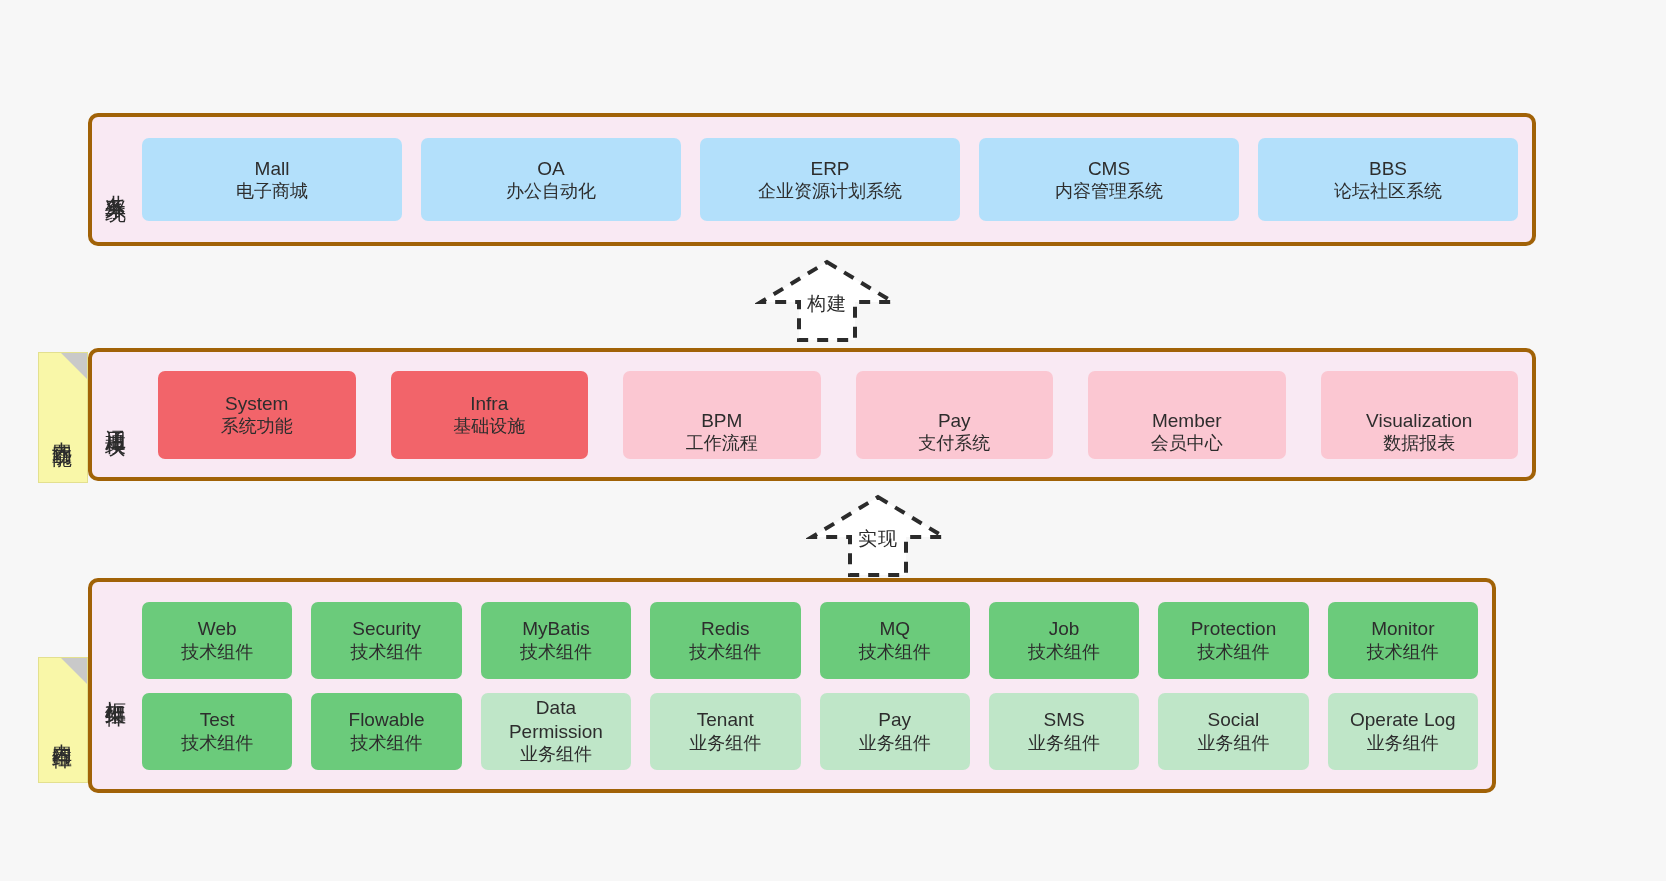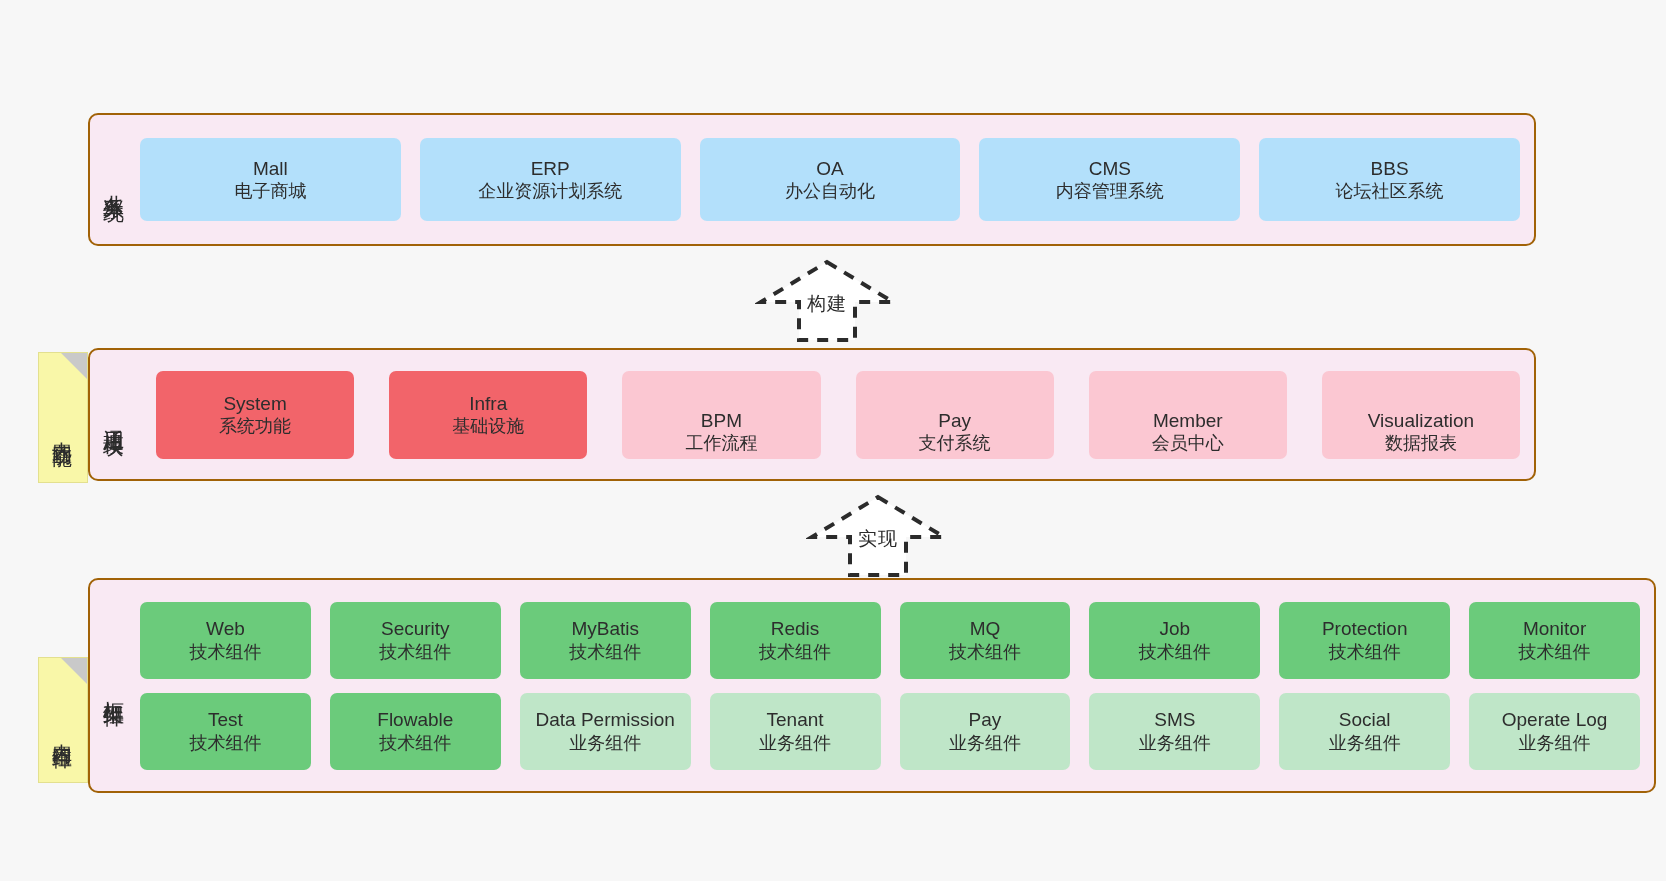--- a/index.html
+++ b/index.html
@@ -21,21 +21,21 @@
     left: 0; top: 0;
     width: 1666px;
     height: 881px;
   }
 
   
   .layer {
     position: absolute;
     box-sizing: border-box;
     background: #f9e9f3;
-    border: 2px solid #a16207;
+    border: 4px solid #a16207;
     border-radius: 10px;
     display: flex;
     align-items: center;
   }
 
   .layer-label {
     box-sizing: border-box;
     width: 46px;
     flex: 0 0 46px;
     height: 100%;
@@ -158,26 +158,26 @@
 
   <div class="layer" id="layer-business" style="left:88px; top:113px; width:1448px; height:133px;">
     <div class="layer-label">业务系统</div>
     <div class="layer-body">
       <div class="row">
         <div class="card blue h-96">
           <span class="t-en">Mall</span>
           <span class="t-cn">电子商城</span>
         </div>
         <div class="card blue h-96">
+          <span class="t-en">OA</span>
+          <span class="t-cn">办公自动化</span>
+        </div>
+        <div class="card blue h-96">
           <span class="t-en">ERP</span>
           <span class="t-cn">企业资源计划系统</span>
-        </div>
-        <div class="card blue h-96">
-          <span class="t-en">OA</span>
-          <span class="t-cn">办公自动化</span>
         </div>
         <div class="card blue h-96">
           <span class="t-en">CMS</span>
           <span class="t-cn">内容管理系统</span>
         </div>
         <div class="card blue h-96">
           <span class="t-en">BBS</span>
           <span class="t-cn">论坛社区系统</span>
         </div>
       </div>
@@ -233,21 +233,21 @@
       <path d="M72 4 L138 44 L100 44 L100 82 L44 82 L44 44 L6 44 Z" fill="#ffffff" stroke="#2b2b2b" stroke-width="4" stroke-dasharray="11 9" stroke-linejoin="miter"></path>
     </svg>
     <div class="arrow-label" style="top:33px;">实现</div>
   </div>
 
   <div class="note" id="note-builtin-component" style="left:38px; top:657px; width:50px; height:126px;">
     <span class="fold"></span>
     <span>内置组件</span>
   </div>
 
-  <div class="layer" id="layer-framework" style="left:88px; top:578px; width:1568px; height:215px;">
+  <div class="layer" id="layer-framework" style="left:88px; top:578px; width:1408px; height:215px;">
     <div class="layer-label">框架组件</div>
     <div class="layer-body">
       <div class="col2">
 
         <div class="row">
           <div class="card green h-78">
             <span class="t-en">Web</span>
             <span class="t-cn">技术组件</span>
           </div>
           <div class="card green h-78">

